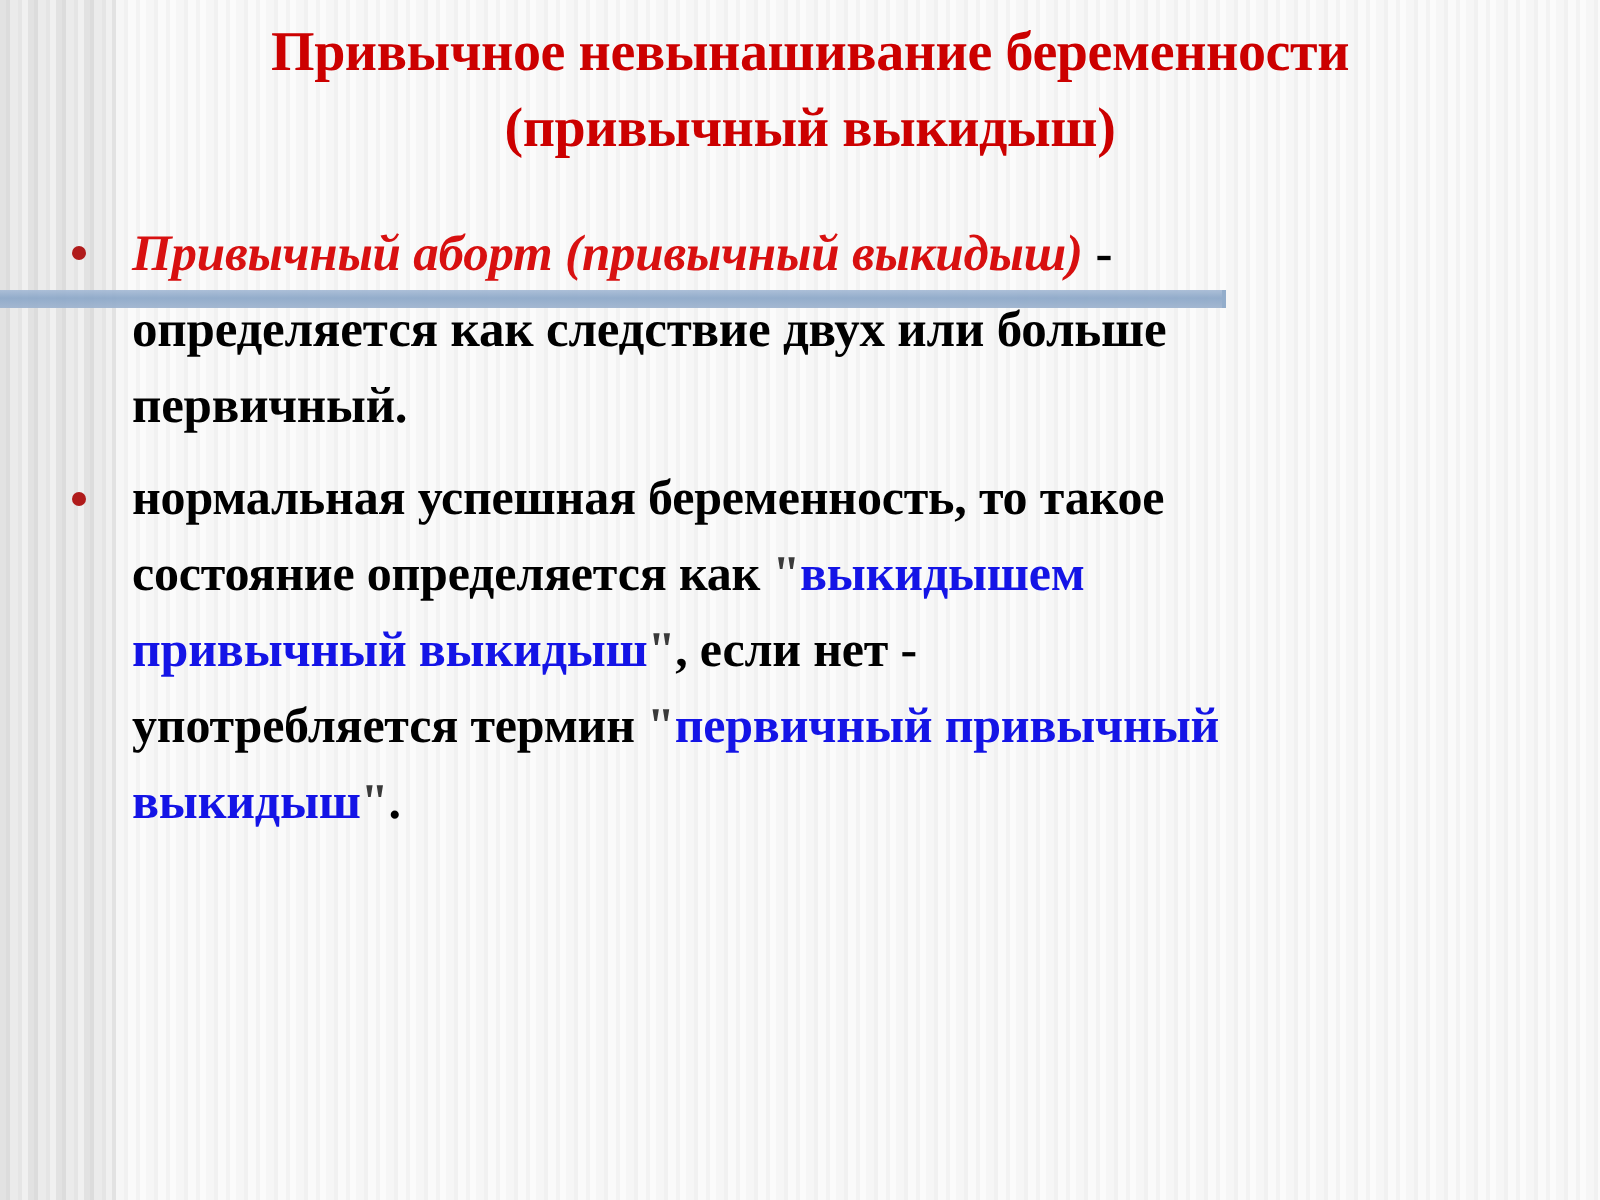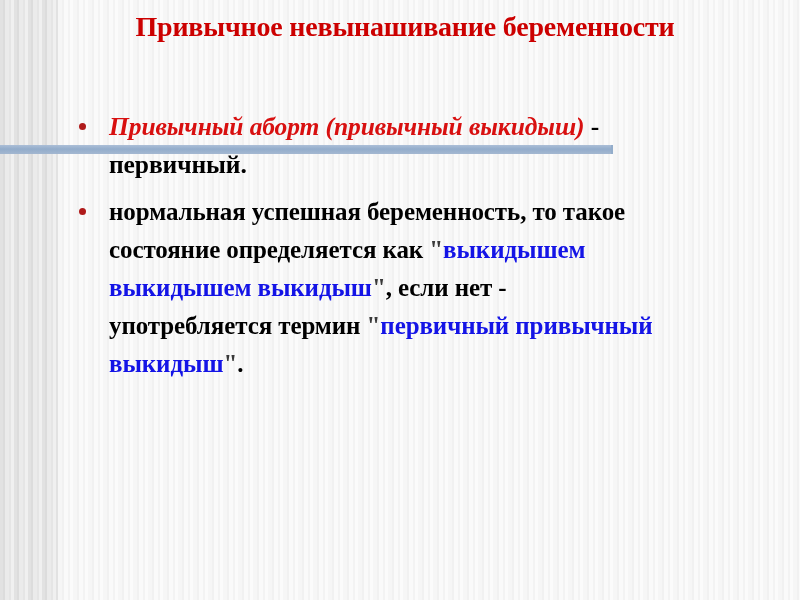--- a/index.html
+++ b/index.html
@@ -93,21 +93,20 @@
   
   .body-block {
     position: absolute;
     top: 108px;
     left: 28px;
     width: 752px;
   }
   .bullet-row {
     position: relative;
     padding-left: 38px;
-    margin-left: 43px;
   }
   .bullet-row + .bullet-row { margin-top: 9px; }
 
   .bullet-dot {
     position: absolute;
     left: 8px;
     top: 15px;
     width: 7px;
     height: 7px;
     border-radius: 50%;
@@ -144,49 +143,53 @@
 </head>
 <body>
 
 <div id="slide">
 
   <div class="bg-stripes"></div>
   <div class="bg-light"></div>
 
   <div class="title-block">
     <span class="title-line">Привычное невынашивание беременности</span>
+    <span class="title-line">(привычный выкидыш)</span>
   </div>
 
   <div class="accent-bar"></div>
 
   <div class="body-block">
 
     <div class="bullet-row">
       <span class="bullet-dot"></span>
       <div class="para">
         <span class="ln">
           <span class="em-red">Привычный аборт (привычный выкидыш)</span><span> -</span>
+        </span>
+        <span class="ln">
+          <span>определяется как следствие двух или больше</span>
         </span>
         <span class="ln">
           <span>первичный.</span>
         </span>
       </div>
     </div>
 
     <div class="bullet-row">
       <span class="bullet-dot"></span>
       <div class="para regular">
         <span class="ln">
           <span>нормальная успешная беременность, то такое</span>
         </span>
         <span class="ln">
           <span>состояние определяется как </span><span class="quote-red">"</span><span class="term-blue">выкидышем</span>
         </span>
         <span class="ln">
-          <span class="term-blue">выкидышем выкидыш</span><span class="quote-red">"</span><span>, если нет -</span>
+          <span class="term-blue">привычный выкидыш</span><span class="quote-red">"</span><span>, если нет -</span>
         </span>
         <span class="ln">
           <span>употребляется термин </span><span class="quote-red">"</span><span class="term-blue">первичный привычный</span>
         </span>
         <span class="ln">
           <span class="term-blue">выкидыш</span><span class="quote-red">"</span><span>.</span>
         </span>
       </div>
     </div>
 

